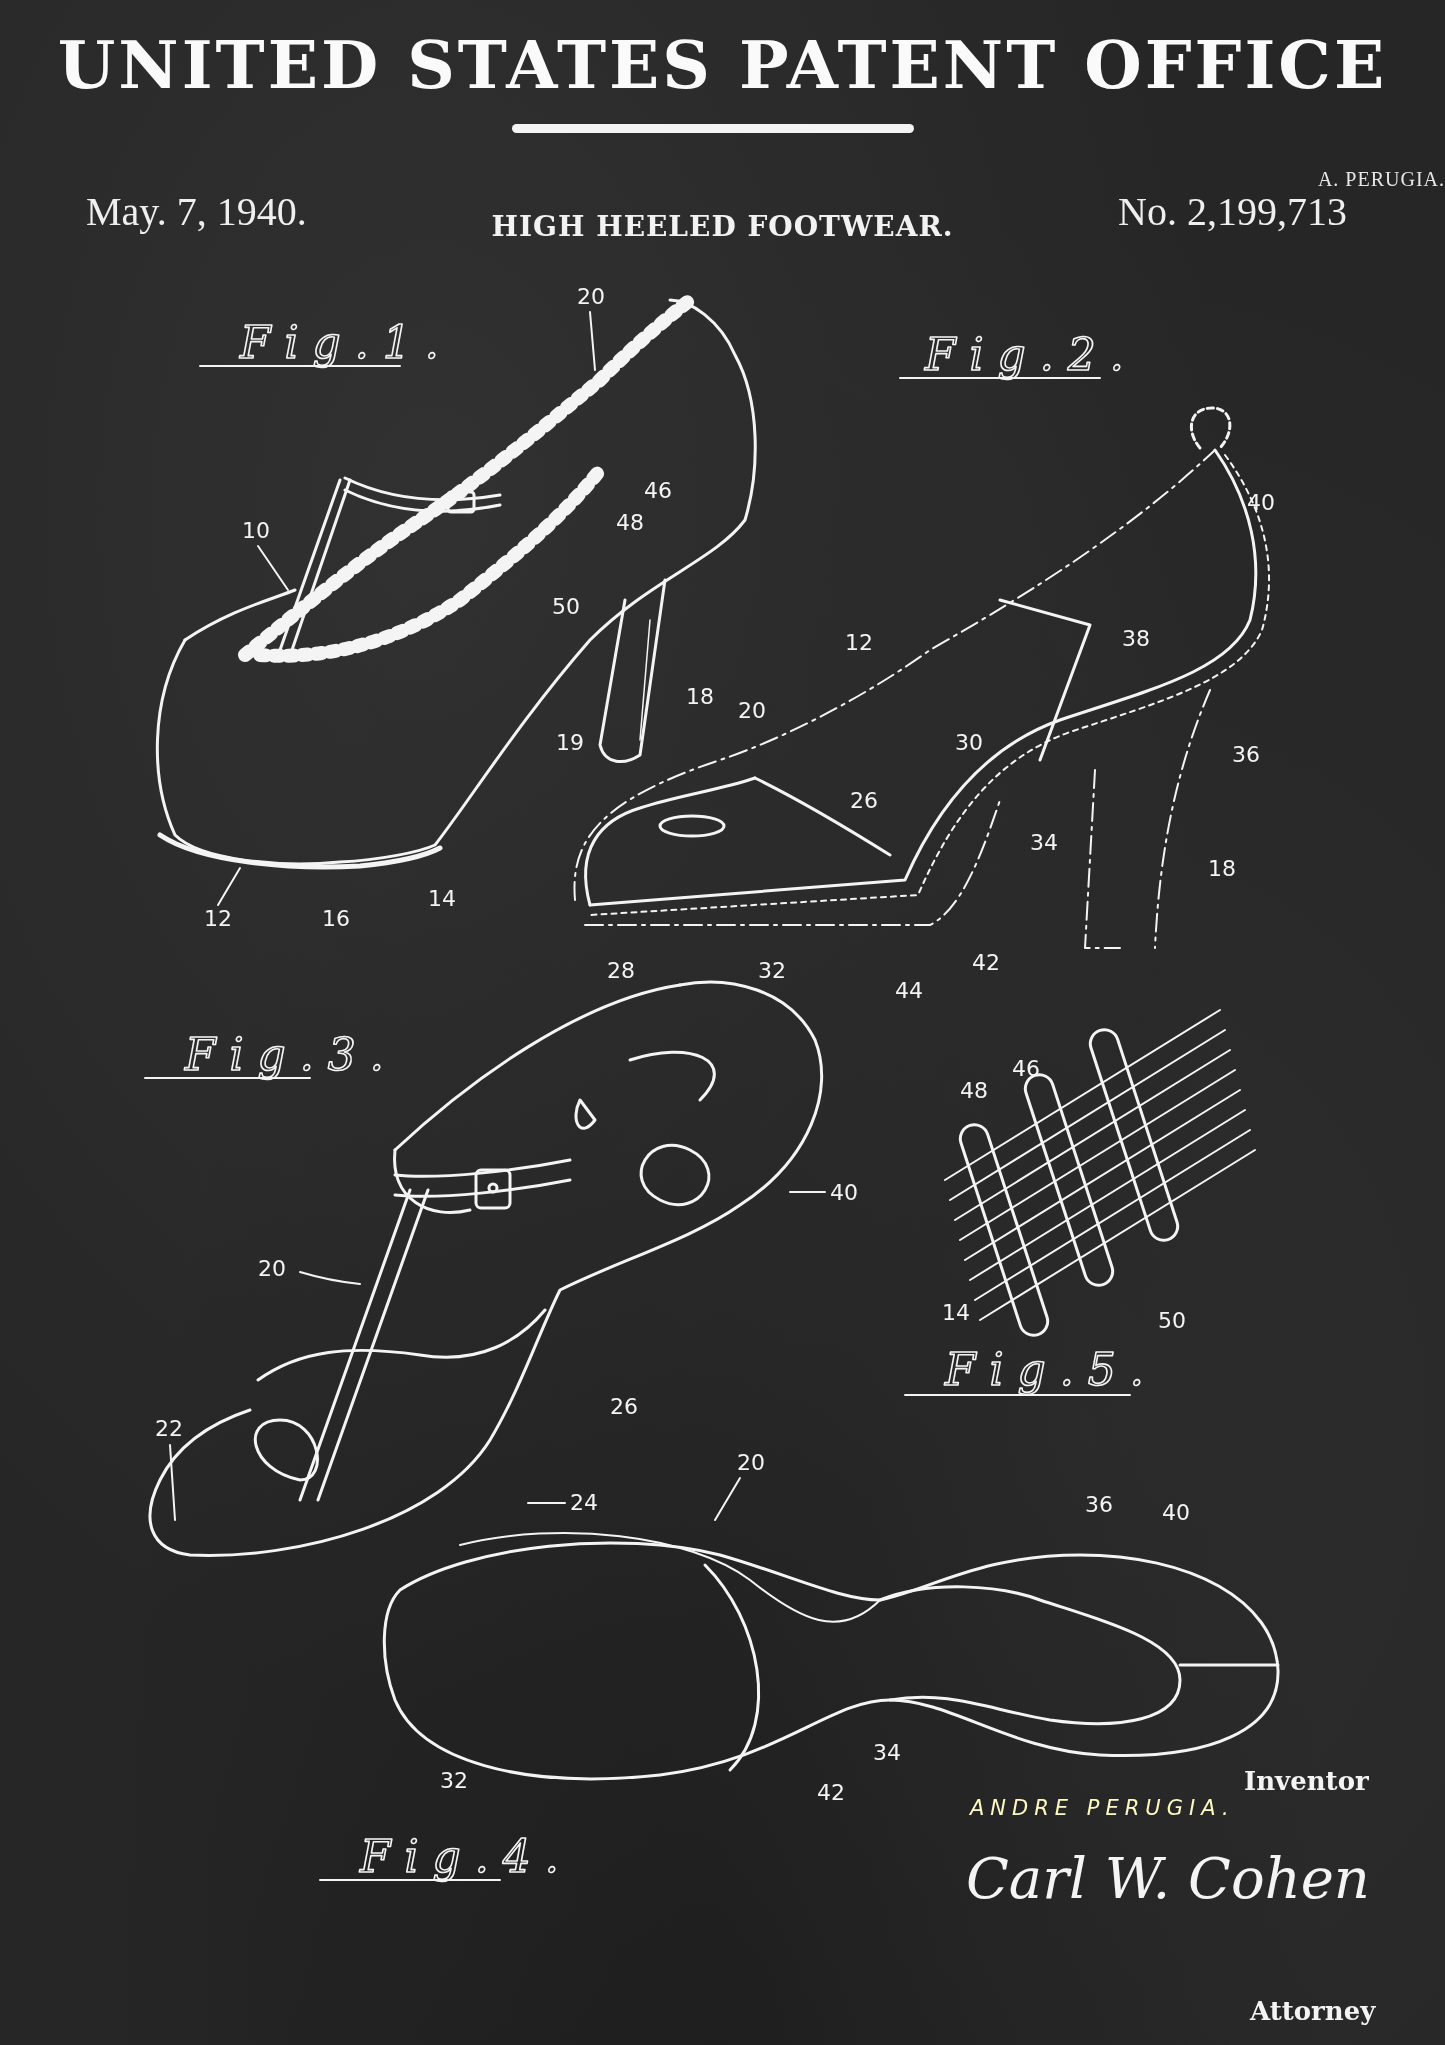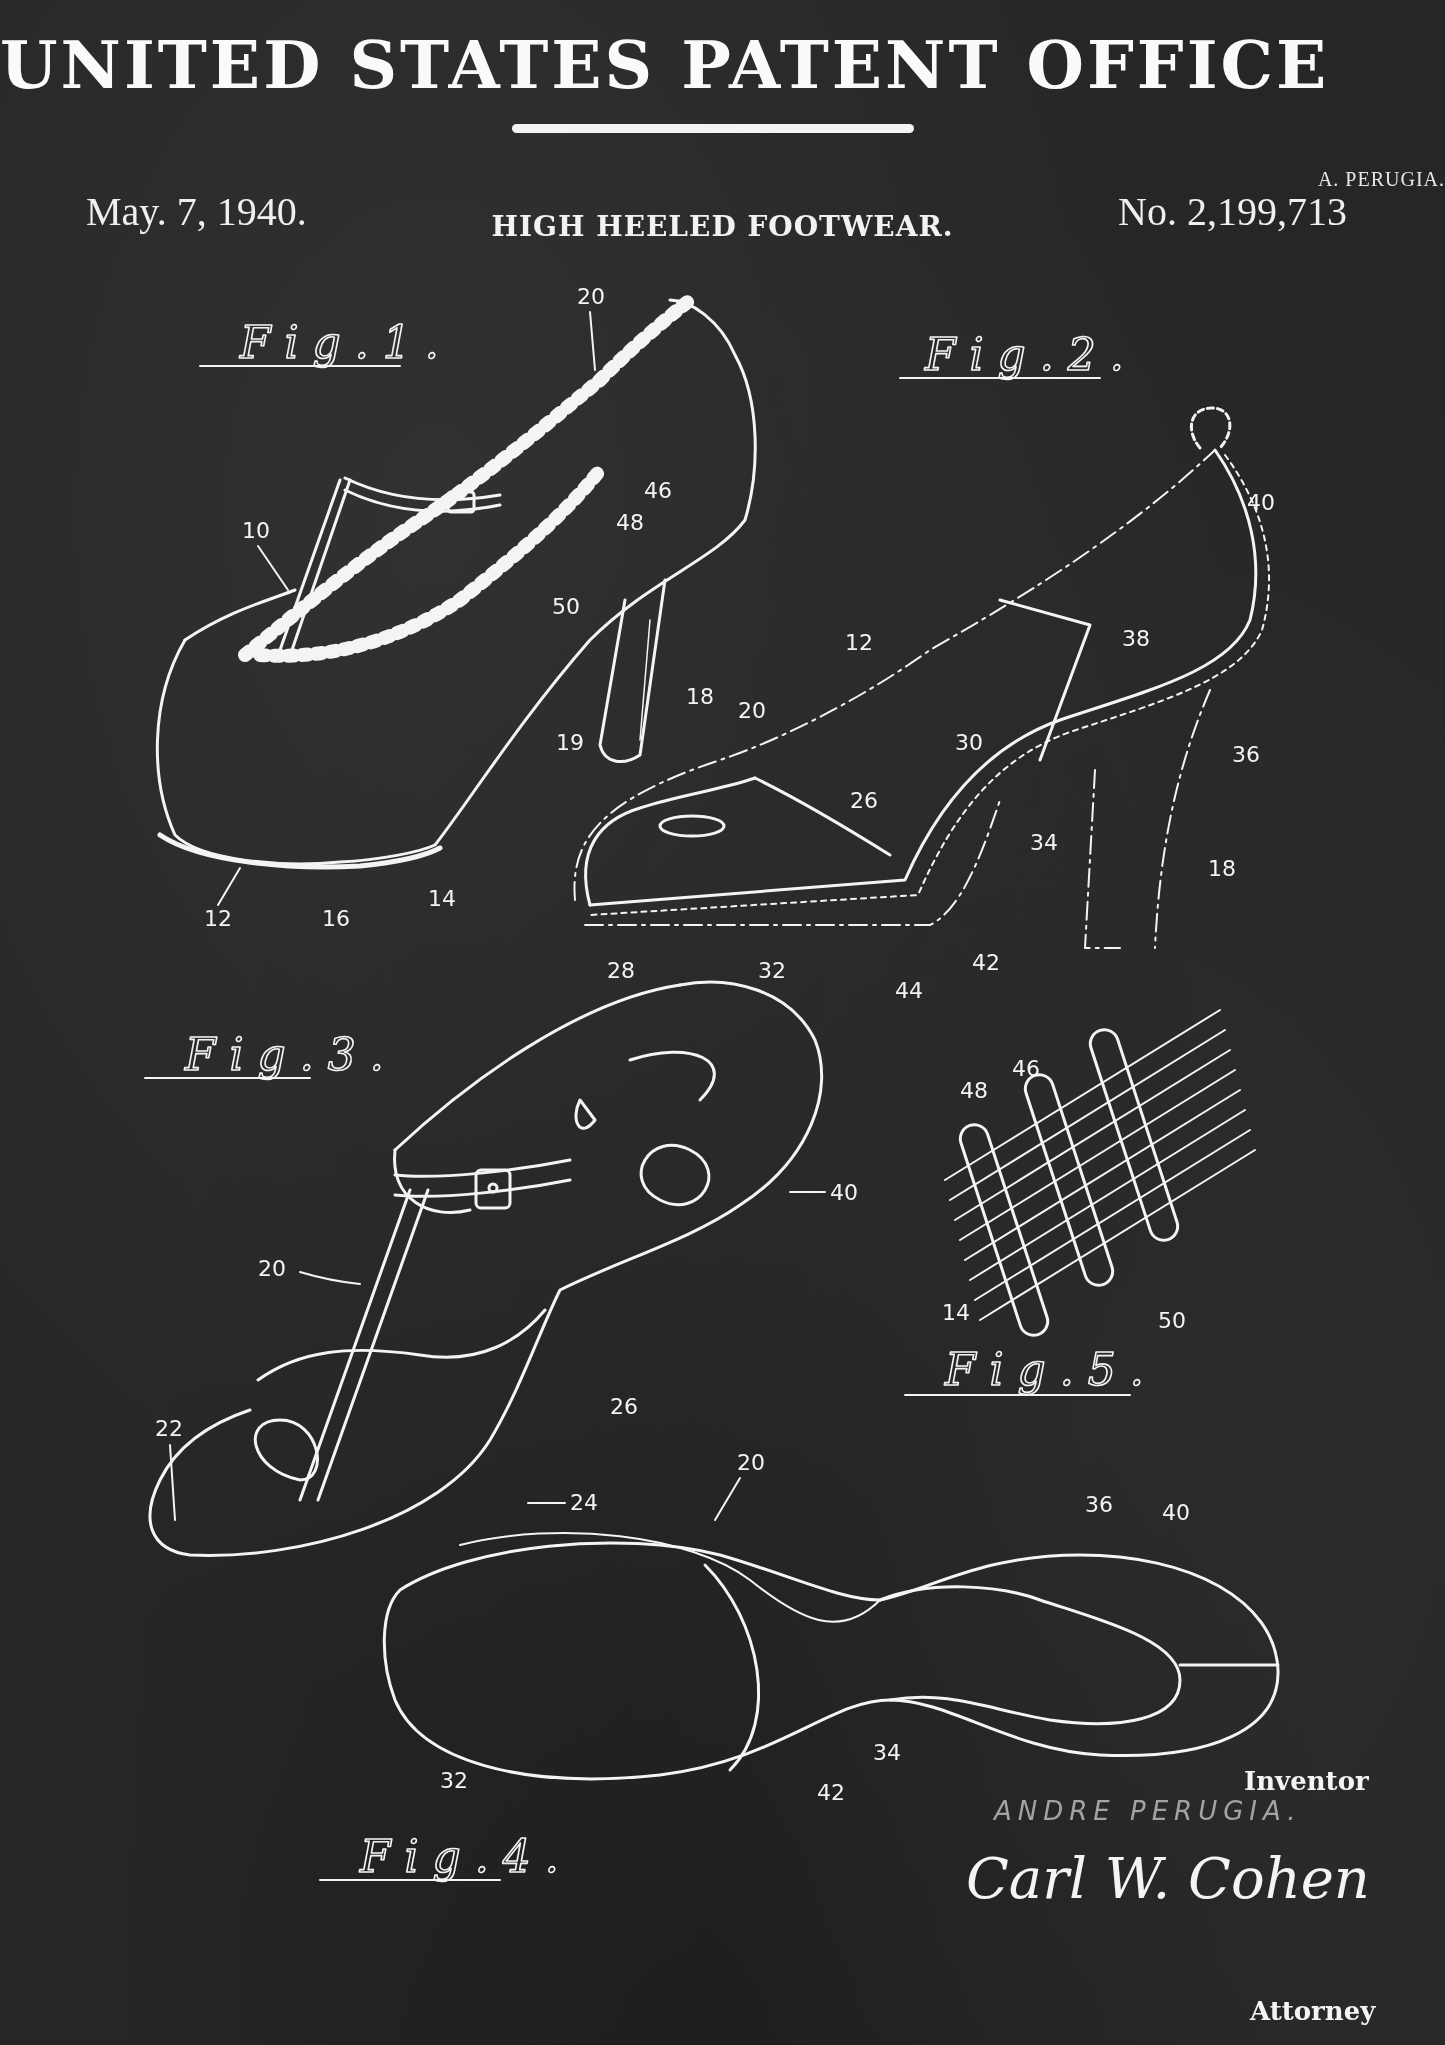--- a/index.html
+++ b/index.html
@@ -4,33 +4,33 @@
 <style>
   html,body{margin:0;padding:0;}
   body{width:1445px;height:2045px;background:#2a2a2a;overflow:hidden;position:relative;
        font-family:"DejaVu Serif",serif;color:#f4f4f4;}
   .board{position:absolute;inset:0;
     background:
       radial-gradient(ellipse at 30% 25%, rgba(70,70,70,.35), transparent 55%),
       radial-gradient(ellipse at 75% 70%, rgba(60,60,60,.3), transparent 60%),
       radial-gradient(ellipse at 50% 100%, rgba(15,15,15,.5), transparent 60%),
       #262626;}
-  .title{position:absolute;top:26px;left:0;width:1445px;text-align:left;
+  .title{position:absolute;top:26px;left:0;width:1445px;text-align:center;
     font-family:"DejaVu Serif",serif;font-weight:bold;font-size:66px;letter-spacing:3px;color:#fafafa;}
   .rule{position:absolute;top:124px;left:512px;width:402px;height:9px;border-radius:5px;background:#f4f4f4;}
   .meta{position:absolute;top:152px;font-family:"Liberation Serif",serif;font-size:40px;color:#efefef;margin-top:36px;}
   .meta.date{left:86px;}
   .meta.num{right:98px;}
   .inventor{position:absolute;top:168px;left:0;width:1445px;text-align:right;font-family:Liberation Serif, serif;font-size:20px;letter-spacing:1px;color:#e8e8e8;}
   .invtitle{position:absolute;top:210px;left:0;width:1445px;text-align:center;font-family:"DejaVu Serif",serif;font-weight:bold;font-size:28px;letter-spacing:1px;color:#f2f2f2;}
   svg.drawing{position:absolute;left:0;top:0;}
   .lbl{font-family:"DejaVu Sans",sans-serif;font-size:22px;fill:#f4f4f4;}
   .figlbl{font-family:"DejaVu Serif",serif;font-style:italic;font-size:44px;fill:none;stroke:#f4f4f4;stroke-width:1.6;letter-spacing:14px;}
   .sig-inv{position:absolute;top:1766px;left:1244px;font-family:"DejaVu Serif",serif;font-weight:bold;font-size:26px;color:#f4f4f4;}
-  .sig-name{position:absolute;top:1796px;left:970px;font-family:"DejaVu Sans",sans-serif;font-style:italic;font-size:26px;letter-spacing:6px;color:#a3a3a3;margin-left:24px;}
+  .sig-name{position:absolute;top:1796px;left:970px;font-family:"DejaVu Sans",sans-serif;font-style:italic;font-size:21px;letter-spacing:6px;color:#fef9c3;}
   .sig-att-sign{position:absolute;top:1846px;left:966px;font-family:"DejaVu Serif",serif;font-style:italic;font-size:56px;color:#f4f4f4;}
   .sig-att{position:absolute;top:1996px;left:1250px;font-family:"DejaVu Serif",serif;font-weight:bold;font-size:26px;color:#f4f4f4;}
 </style>
 </head>
 <body>
 
 <div class="board"></div>
 
 <div class="title">UNITED STATES PATENT OFFICE</div>
 <div class="rule"></div>

